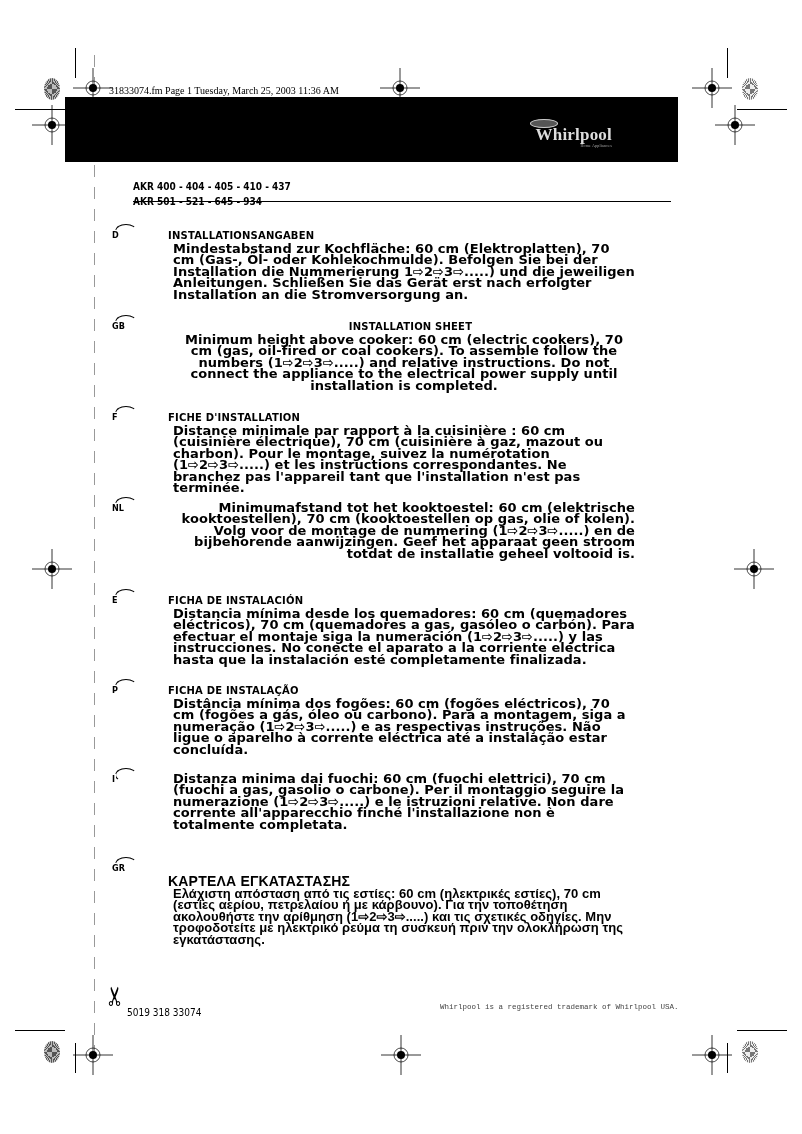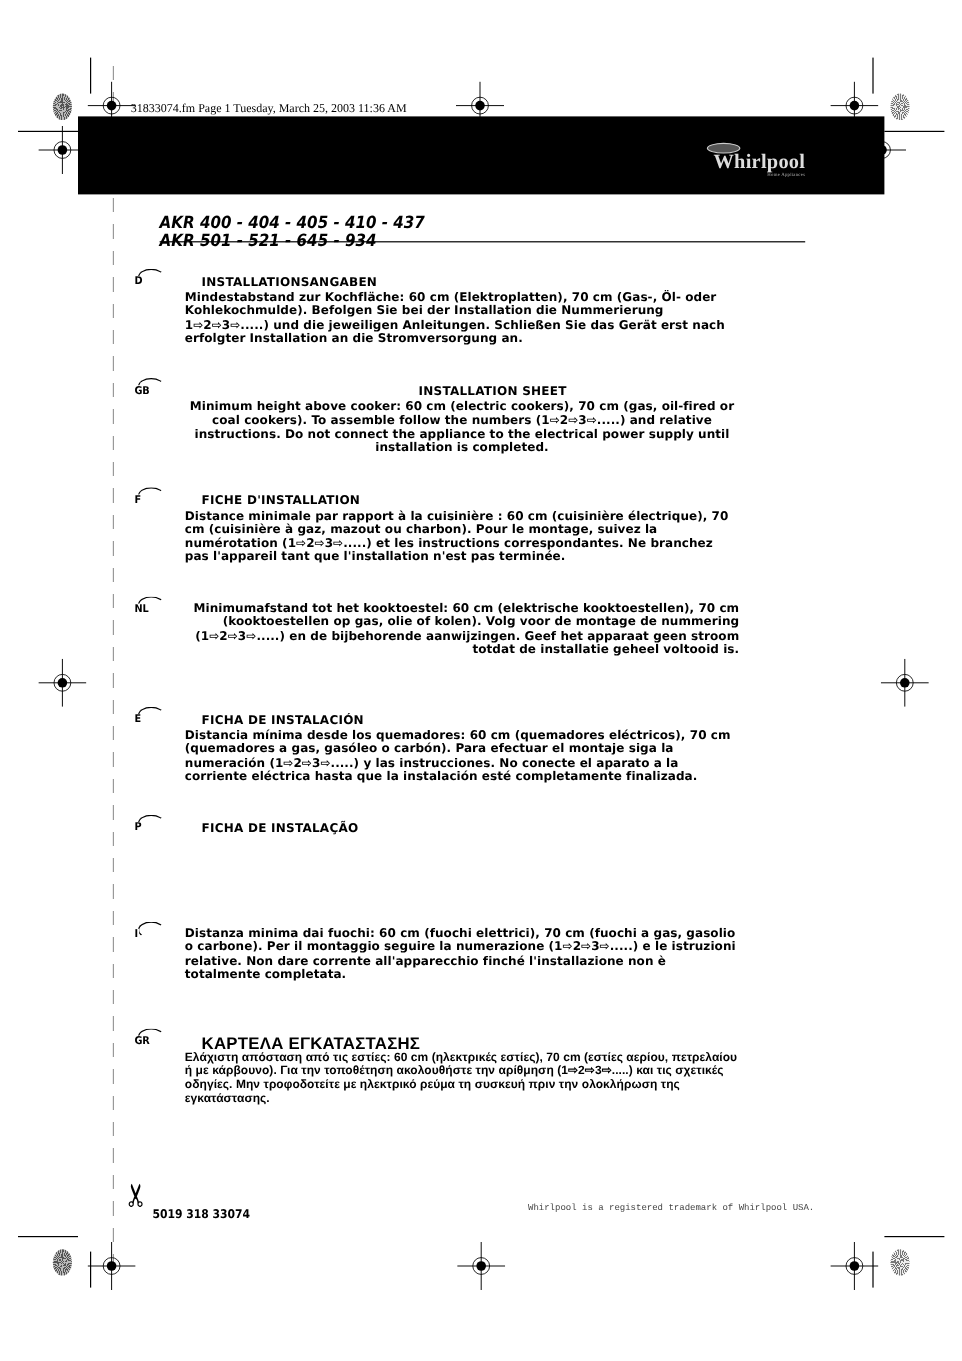--- a/index.html
+++ b/index.html
@@ -4,33 +4,33 @@
 <style>
   html,body{margin:0;padding:0;background:#fff;}
   body{width:802px;height:1134px;position:relative;overflow:hidden;font-family:"DejaVu Sans",sans-serif;color:#000;}
   .vline{position:absolute;width:1px;background:#000;}
   .hline{position:absolute;height:1px;background:#000;}
   .dash{position:absolute;left:94px;width:1px;background:repeating-linear-gradient(to bottom,#999 0 12px,transparent 12px 22px);}
   .reg{position:absolute;width:40px;height:40px;}
   .rosette{position:absolute;width:16px;height:22px;border-radius:50%;background:repeating-conic-gradient(#555 0 6deg,#bbb 6deg 12deg);}
   .rosette.light{background:repeating-conic-gradient(#777 0 6deg,#eee 6deg 12deg);}
   .slug{position:absolute;left:109px;top:85px;font-family:"Liberation Serif",serif;font-size:10px;}
-  .banner{position:absolute;left:65px;top:97px;width:672px;height:65px;background:#000;}
+  .banner{position:absolute;left:65px;top:97px;width:613px;height:65px;background:#000;}
   .logo{position:absolute;right:66px;top:28px;color:#ddd;font-family:"Liberation Serif",serif;font-weight:bold;font-size:17px;letter-spacing:0.2px;}
   .logo .sub{display:block;font-size:4px;font-weight:normal;text-align:right;color:#aaa;margin-top:-2px;}
   .logo .oval{position:absolute;left:-6px;top:-6px;width:26px;height:7px;border-radius:50%;border:1px solid #ccc;background:#555;}
-  .models{position:absolute;left:133px;top:179px;font-family:"DejaVu Sans Condensed","DejaVu Sans",sans-serif;font-weight:bold;font-size:14px;line-height:15px;font-style:italic;}
+  .models{position:absolute;left:133px;top:179px;font-family:"DejaVu Sans Condensed","DejaVu Sans",sans-serif;font-weight:bold;font-size:10px;line-height:15px;}
   .models-rule{position:absolute;left:133px;top:201px;width:538px;height:1px;background:#000;}
   .section{position:absolute;left:133px;width:520px;}
   .badge{position:absolute;left:-20px;top:-5px;width:24px;height:20px;}
   .badge .circ{position:absolute;left:2px;top:0;width:20px;height:12px;border:1px solid #000;border-radius:50%;border-bottom-color:transparent;border-right-color:transparent;}
   .badge .code{position:absolute;left:-2px;top:6px;font-size:9px;font-weight:bold;font-family:"DejaVu Sans Condensed","DejaVu Sans",sans-serif;background:#fff;padding:0 1px;}
   .sec-title{margin-left:35px;font-family:"DejaVu Sans",sans-serif;font-weight:bold;font-size:10px;line-height:14px;letter-spacing:0.2px;}
-  .sec-body{margin-left:21px;font-family:"DejaVu Sans",sans-serif;font-weight:bold;font-size:10px;line-height:11.4px;width:462px;letter-spacing:0.05px;}
-  .partno{position:absolute;left:127px;top:1007px;font-weight:bold;font-size:10px;font-family:"DejaVu Sans Condensed","DejaVu Sans",sans-serif;}
+  .sec-body{margin-left:40px;font-family:"DejaVu Sans",sans-serif;font-weight:bold;font-size:13px;line-height:11.4px;width:462px;letter-spacing:0.05px;}
+  .partno{position:absolute;left:127px;top:1007px;font-weight:normal;font-size:10px;font-family:"DejaVu Sans Condensed","DejaVu Sans",sans-serif;}
   .scissors{position:absolute;left:104px;top:983px;font-size:26px;line-height:26px;transform:rotate(-90deg);}
   .trademark{position:absolute;left:440px;top:1003px;font-size:7.5px;color:#444;font-family:Liberation Mono, monospace;}
 </style>
 </head>
 <body>
 
 <div class="vline" style="left:75px;top:48px;height:30px;"></div>
 <div class="vline" style="left:727px;top:48px;height:30px;"></div>
 <div class="vline" style="left:75px;top:1043px;height:30px;"></div>
 <div class="vline" style="left:727px;top:1043px;height:30px;"></div>
@@ -165,34 +165,35 @@
   <div class="sec-title">FICHA DE INSTALACIÓN</div>
   <div class="sec-body">Distancia mínima desde los quemadores: 60 cm (quemadores eléctricos), 70 cm (quemadores a gas, gasóleo o carbón). Para efectuar el montaje siga la numeración (1⇨2⇨3⇨.....) y las instrucciones. No conecte el aparato a la corriente eléctrica hasta que la instalación esté completamente finalizada.</div>
 </div>
 
 <div class="section" style="top:684px;">
   <div class="badge">
       <div class="circ"></div>
       <span class="code">P</span>
     </div>
   <div class="sec-title">FICHA DE INSTALAÇÃO</div>
+  <div class="sec-body">Distância mínima dos fogões: 60 cm (fogões eléctricos), 70 cm (fogões a gás, óleo ou carbono). Para a montagem, siga a numeração (1⇨2⇨3⇨.....) e as respectivas instruções. Não ligue o aparelho à corrente eléctrica até a instalação estar concluída.</div>
 </div>
 
 <div class="section" style="top:773px;">
   <div class="badge">
       <div class="circ"></div>
       <span class="code">I</span>
     </div>
   <div class="sec-body">Distanza minima dai fuochi: 60 cm (fuochi elettrici), 70 cm (fuochi a gas, gasolio o carbone). Per il montaggio seguire la numerazione (1⇨2⇨3⇨.....) e le istruzioni relative. Non dare corrente all'apparecchio finché l'installazione non è totalmente completata.</div>
 </div>
 
 <div class="section" style="top:862px;">
   <div class="badge">
       <div class="circ"></div>
       <span class="code">GR</span>
     </div>
-  <div class="sec-title" style="font-family:'Liberation Sans',sans-serif;font-size:14px;">ΚΑΡΤΕΛΑ ΕΓΚΑΤΑΣΤΑΣΗΣ</div>
+  <div class="sec-title" style="font-family:'Liberation Sans',sans-serif;font-size:14px;margin-top:12px;">ΚΑΡΤΕΛΑ ΕΓΚΑΤΑΣΤΑΣΗΣ</div>
   <div class="sec-body" style="font-family:'Liberation Sans',sans-serif;font-weight:bold;">Ελάχιστη απόσταση από τις εστίες: 60 cm (ηλεκτρικές εστίες), 70 cm (εστίες αερίου, πετρελαίου ή με κάρβουνο). Για την τοποθέτηση ακολουθήστε την αρίθμηση (1⇨2⇨3⇨.....) και τις σχετικές οδηγίες. Μην τροφοδοτείτε με ηλεκτρικό ρεύμα τη συσκευή πριν την ολοκλήρωση της εγκατάστασης.</div>
 </div>
 
 <div class="scissors">✂</div>
 <div class="partno">5019 318 33074</div>
 <div class="trademark">Whirlpool is a registered trademark of Whirlpool USA.</div>
 
 </body></html>

